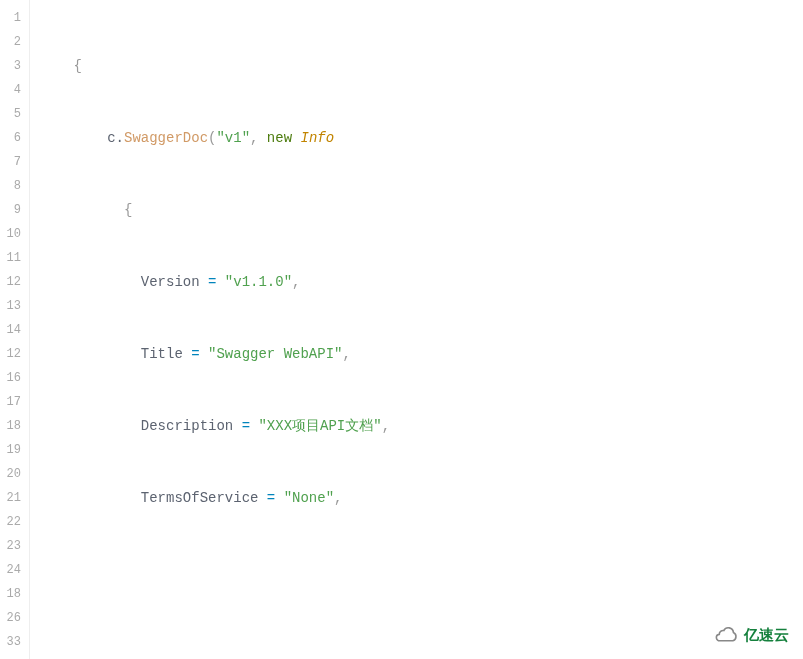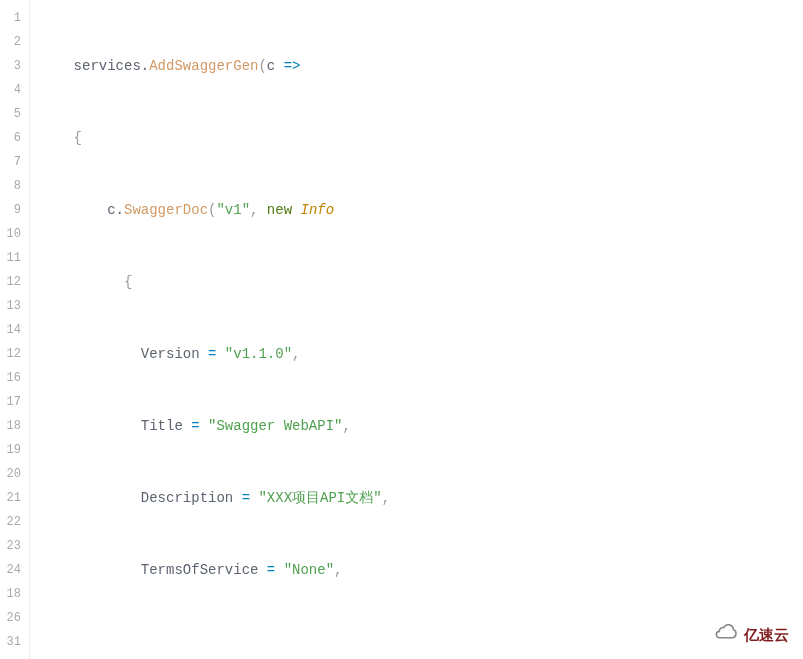--- a/index.html
+++ b/index.html
@@ -49,22 +49,23 @@
     .t-punc { color: #999999; }
     .t-string { color: #50a14f; }
     .t-keyword { color: #4d7c0f; }
     .t-type { color: #c18401; font-style: italic; }
     .t-op { color: #0184bc; }
     .watermark {
       position: absolute;
       right: 14px;
       bottom: 12px;
       display: flex;
+      align-items: center;
       gap: 4px;
-      color: #7f1d1d;
+      color: #15803d;
       font-family: sans-serif;
       font-size: 15px;
       font-weight: bold;
     }
     .watermark svg {
       width: 26px;
       height: 18px;
     }
   </style>
 </head>
@@ -91,24 +92,23 @@
       <div>17</div>
       <div>18</div>
       <div>19</div>
       <div>20</div>
       <div>21</div>
       <div>22</div>
       <div>23</div>
       <div>24</div>
       <div>18</div>
       <div>26</div>
-      <div>31</div>
+      <div>33</div>
     </div>
   <div class="code-content">
-    <div class="code-line"><span class="t-plain">    services.</span><span class="t-method">AddSwaggerGen</span><span class="t-punc">(</span><span class="t-plain">c </span><span class="t-op">=&gt;</span></div>
     <div class="code-line"><span class="t-plain">    </span><span class="t-punc">{</span></div>
     <div class="code-line"><span class="t-plain">        c.</span><span class="t-method">SwaggerDoc</span><span class="t-punc">(</span><span class="t-string">"v1"</span><span class="t-punc">,</span><span> </span><span class="t-keyword">new</span><span> </span><span class="t-type">Info</span></div>
     <div class="code-line"><span class="t-plain">          </span><span class="t-punc">{</span></div>
     <div class="code-line"><span class="t-plain">            Version </span><span class="t-op">=</span><span> </span><span class="t-string">"v1.1.0"</span><span class="t-punc">,</span></div>
     <div class="code-line"><span class="t-plain">            Title </span><span class="t-op">=</span><span> </span><span class="t-string">"Swagger WebAPI"</span><span class="t-punc">,</span></div>
     <div class="code-line"><span class="t-plain">            Description </span><span class="t-op">=</span><span> </span><span class="t-string">"XXX项目API文档"</span><span class="t-punc">,</span></div>
     <div class="code-line"><span class="t-plain">            TermsOfService </span><span class="t-op">=</span><span> </span><span class="t-string">"None"</span><span class="t-punc">,</span></div>
     
     
     

